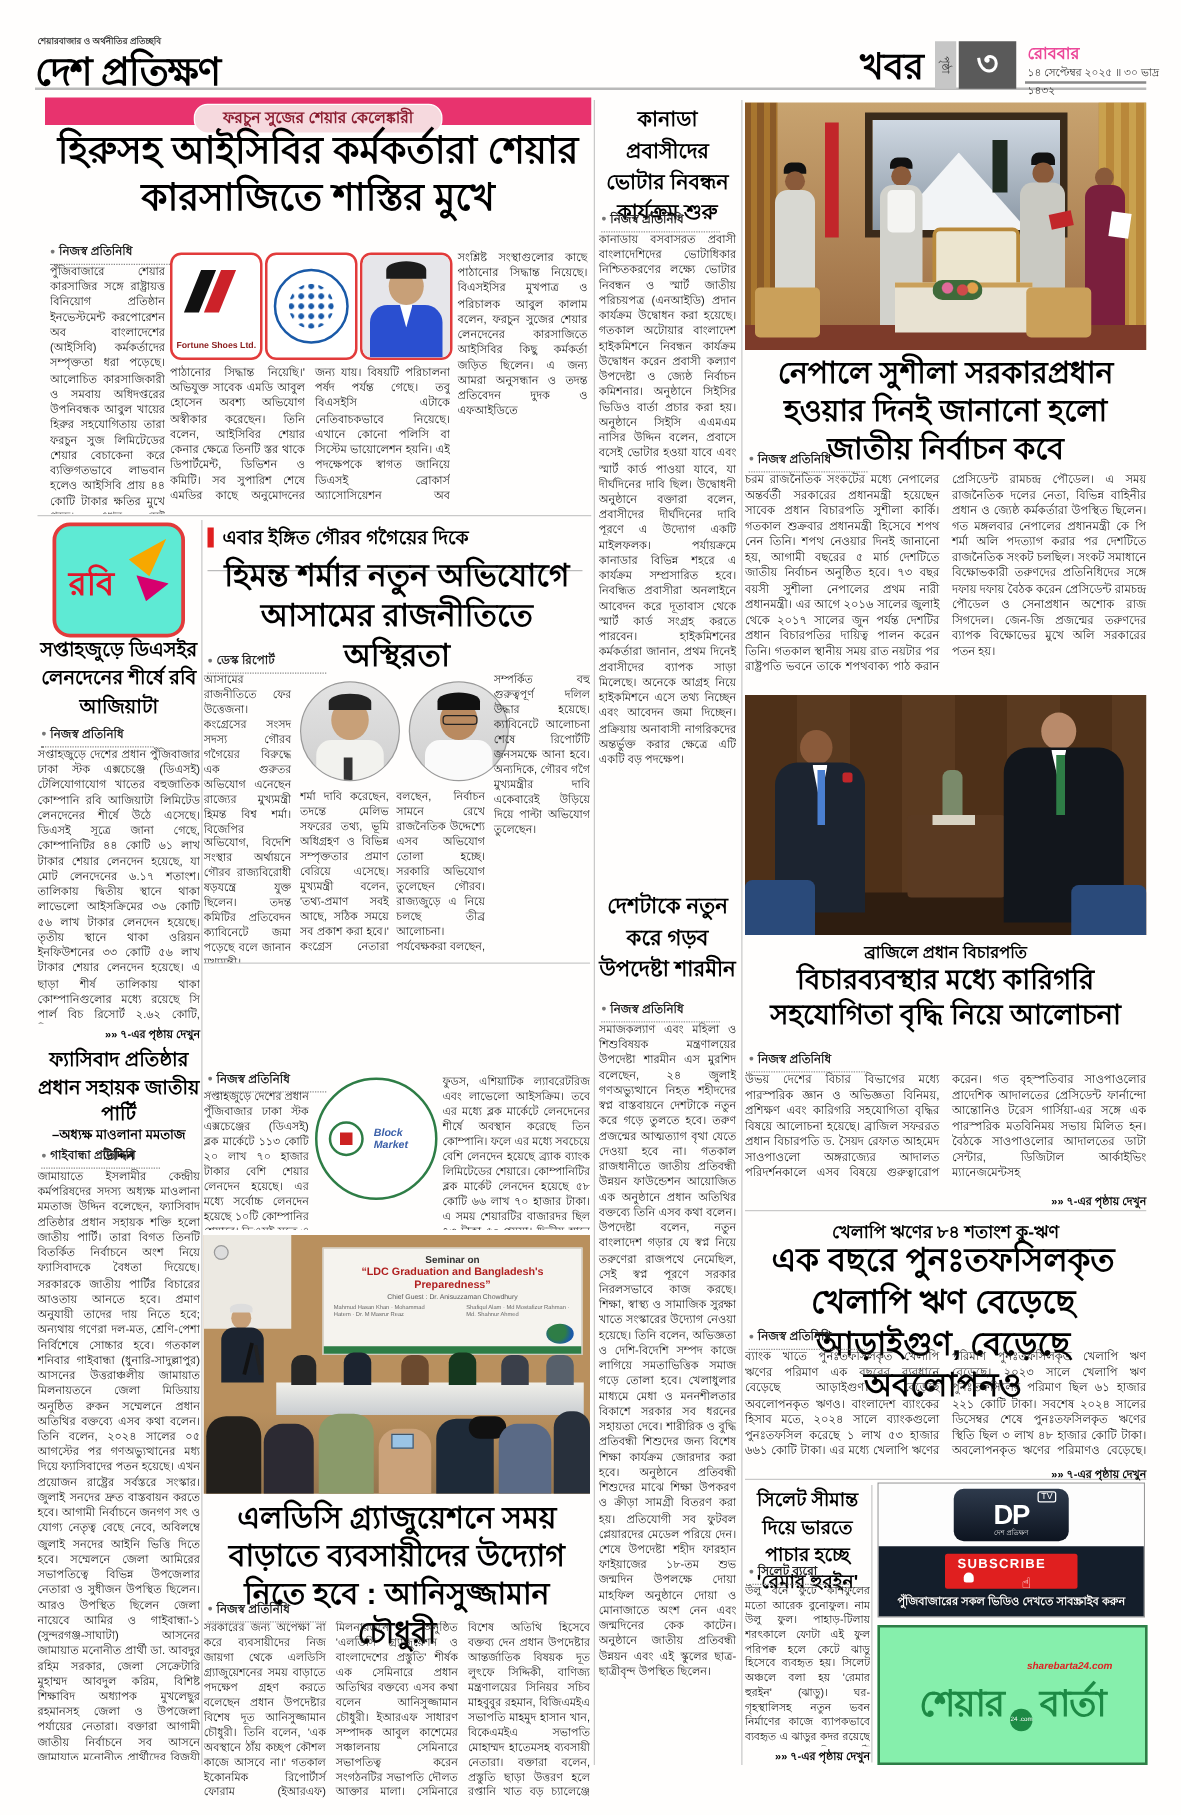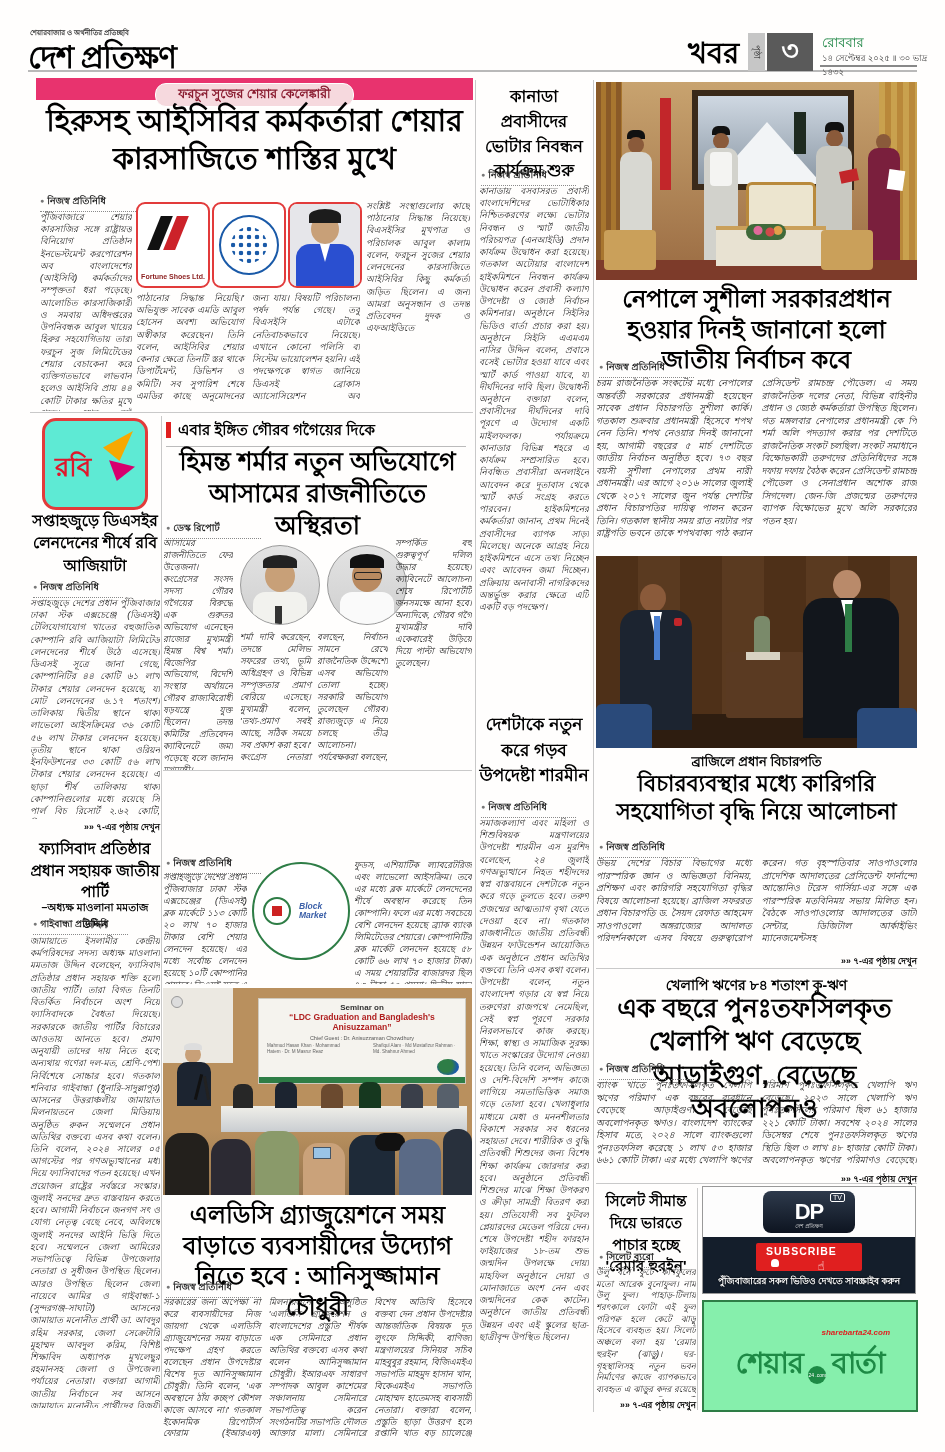--- a/index.html
+++ b/index.html
@@ -3,21 +3,21 @@
 <meta charset="utf-8">
 <style>
   html,body{margin:0;padding:0;background:#e8e8e8;}
   #page{position:relative;width:945px;height:1452px;background:#fffefd;margin:0 auto;
         font-family:"Liberation Sans","DejaVu Sans",sans-serif;color:#141414;overflow:hidden;}
   .abs{position:absolute;}
   .rule{background:#b9b9b9;}
   .hl{font-weight:800;color:#000;text-align:center;line-height:1.28;}
   .byline{font-size:9.5px;font-weight:bold;color:#222;border-bottom:1px dotted #8a8a8a;padding-bottom:2px;}
   .byline .dot{color:#777;font-size:7px;vertical-align:1px;margin-right:3px;}
-  .body-txt{font-size:9.3px;line-height:1.36;text-align:justify;color:#1c1c1c;overflow:hidden;font-style:italic;}
+  .body-txt{font-size:9.3px;line-height:1.36;text-align:justify;color:#1c1c1c;overflow:hidden;}
   .more{font-size:8.8px;font-weight:bold;text-align:right;color:#000;}
   .kicker-bar{background:#e8336e;display:flex;align-items:center;justify-content:center;}
   .kicker-pill{background:#f6d9de;border:1px solid #fff;border-radius:11px;padding:1px 22px;
                font-size:12.5px;font-weight:bold;color:#8a1c30;margin-top:12px;}
   .img-frame{border:2.5px solid #e23b3b;border-radius:9px;background:#fff;overflow:hidden;}
   .circle-photo{border-radius:50%;border:1px solid #9a9a9a;overflow:hidden;background:linear-gradient(#e3e3e3,#cfcfcf);}
   .photo{overflow:hidden;background:#888;}
   .head{border-radius:50%;background:#c8a078;position:absolute;}
   .figure-body{position:absolute;border-radius:10px 10px 0 0;}
   .colrule{background:#c9c9c9;width:1px;}
@@ -31,21 +31,21 @@
 
   <div class="abs" style="left:30px;top:27px;font-size:7px;font-weight:bold;color:#333;">শেয়ারবাজার ও অর্থনীতির প্রতিচ্ছবি</div>
   <div class="abs" style="left:28px;top:33px;font-size:31px;font-weight:900;color:#000;letter-spacing:-1px;">দেশ প্রতিক্ষণ</div>
   <div class="abs rule" style="left:28px;top:70px;width:889px;height:2px;"></div>
 
   <div class="abs" style="left:688px;top:30px;font-size:29px;font-weight:900;color:#000;">খবর</div>
   <div class="abs" style="left:748px;top:33px;width:17px;height:38px;background:#c6c6c6;display:flex;align-items:center;justify-content:center;">
     <span style="writing-mode:vertical-rl;font-size:8.5px;color:#222;">পৃষ্ঠা</span>
   </div>
   <div class="abs" style="left:767px;top:33px;width:46px;height:38px;background:#5a5a5a;color:#fff;display:flex;align-items:center;justify-content:center;font-size:27px;font-weight:900;">৩</div>
-  <div class="abs" style="left:822px;top:33px;font-size:13px;font-weight:400;color:#15803d;">রোববার</div>
+  <div class="abs" style="left:822px;top:33px;font-size:13px;font-weight:700;color:#ec4899;">রোববার</div>
   <div class="abs" style="left:822px;top:52px;font-size:8.5px;color:#333;">১৪ সেপ্টেম্বর ২০২৫ ॥ ৩০ ভাদ্র ১৪৩২</div>
   <div class="abs" style="left:820px;top:65px;width:97px;height:2px;background:#888;"></div>
 
   <div class="abs colrule" style="left:475px;top:80px;height:1332px;"></div>
   <div class="abs colrule" style="left:593px;top:80px;height:1332px;"></div>
   <div class="abs colrule" style="left:161px;top:416px;height:996px;"></div>
   <div class="abs hrule" style="left:30px;top:412px;width:443px;"></div>
   <div class="abs hrule" style="left:163px;top:770px;width:309px;"></div>
   <div class="abs hrule" style="left:596px;top:968px;width:321px;"></div>
   <div class="abs hrule" style="left:596px;top:1183px;width:321px;"></div>
@@ -95,21 +95,21 @@
   <div class="abs body-txt" style="left:30px;top:597px;width:130px;height:222px;font-size:9px;">সপ্তাহজুড়ে দেশের প্রধান পুঁজিবাজার ঢাকা স্টক এক্সচেঞ্জে (ডিএসই) টেলিযোগাযোগ খাতের বহুজাতিক কোম্পানি রবি আজিয়াটা লিমিটেড লেনদেনের শীর্ষে উঠে এসেছে। ডিএসই সূত্রে জানা গেছে, কোম্পানিটির ৪৪ কোটি ৬১ লাখ টাকার শেয়ার লেনদেন হয়েছে, যা মোট লেনদেনের ৬.১৭ শতাংশ। তালিকায় দ্বিতীয় স্থানে থাকা লাভেলো আইসক্রিমের ৩৬ কোটি ৫৬ লাখ টাকার লেনদেন হয়েছে। তৃতীয় স্থানে থাকা ওরিয়ন ইনফিউশনের ৩৩ কোটি ৫৬ লাখ টাকার শেয়ার লেনদেন হয়েছে। এ ছাড়া শীর্ষ তালিকায় থাকা কোম্পানিগুলোর মধ্যে রয়েছে সি পার্ল বিচ রিসোর্ট ২.৬২ কোটি, মিডল্যান্ড ব্যাংক, ব্র্যাক ব্যাংক, সোনালী আঁশ, খান ব্রাদার্স পিপি ওভেন ব্যাগ অন্যতম। সাপ্তাহিক লেনদেনে আরও ছিল গ্রামীণফোনের ২০ কোটি ১০ লাখ টাকা, ইস্টার্ন ব্যাংকের ১৮ কোটি ৪৪ লাখ টাকা, ইজেনারেশনের ১৬ কোটি ৮১ লাখ টাকা,</div>
   <div class="abs more" style="left:30px;top:820px;width:130px;">»» ৭-এর পৃষ্ঠায় দেখুন</div>
 
   <div class="abs hl" style="left:30px;top:838px;width:130px;font-size:15.5px;line-height:1.4;">ফ্যাসিবাদ প্রতিষ্ঠার প্রধান সহায়ক জাতীয় পার্টি</div>
   <div class="abs" style="left:30px;top:900px;width:130px;text-align:center;font-size:10.5px;font-weight:800;color:#000;">–অধ্যক্ষ মাওলানা মমতাজ উদ্দিন</div>
   <div class="abs byline" style="left:33px;top:917px;width:95px;">
     <span class="dot">●</span><span>গাইবান্ধা প্রতিনিধি</span>
   </div>
   <div class="abs body-txt" style="left:30px;top:935px;width:130px;height:473px;font-size:9px;">জামায়াতে ইসলামীর কেন্দ্রীয় কর্মপরিষদের সদস্য অধ্যক্ষ মাওলানা মমতাজ উদ্দিন বলেছেন, ফ্যাসিবাদ প্রতিষ্ঠার প্রধান সহায়ক শক্তি হলো জাতীয় পার্টি। তারা বিগত তিনটি বিতর্কিত নির্বাচনে অংশ নিয়ে ফ্যাসিবাদকে বৈধতা দিয়েছে। সরকারকে জাতীয় পার্টির বিচারের আওতায় আনতে হবে। প্রমাণ অনুযায়ী তাদের দায় নিতে হবে; অন্যথায় গণেরা দল-মত, শ্রেণি-পেশা নির্বিশেষে সোচ্চার হবে। গতকাল শনিবার গাইবান্ধা (ধুনারি-সাদুল্লাপুর) আসনের উত্তরাঞ্চলীয় জামায়াত মিলনায়তনে জেলা মিডিয়ায় অনুষ্ঠিত রুকন সম্মেলনে প্রধান অতিথির বক্তব্যে এসব কথা বলেন। তিনি বলেন, ২০২৪ সালের ০৫ আগস্টের পর গণঅভ্যুত্থানের মধ্য দিয়ে ফ্যাসিবাদের পতন হয়েছে। এখন প্রয়োজন রাষ্ট্রের সর্বস্তরে সংস্কার। জুলাই সনদের দ্রুত বাস্তবায়ন করতে হবে। আগামী নির্বাচনে জনগণ সৎ ও যোগ্য নেতৃত্ব বেছে নেবে, অবিলম্বে জুলাই সনদের আইনি ভিত্তি দিতে হবে। সম্মেলনে জেলা আমিরের সভাপতিত্বে বিভিন্ন উপজেলার নেতারা ও সুধীজন উপস্থিত ছিলেন। আরও উপস্থিত ছিলেন জেলা নায়েবে আমির ও গাইবান্ধা-১ (সুন্দরগঞ্জ-সাঘাটা) আসনের জামায়াত মনোনীত প্রার্থী ডা. আবদুর রহিম সরকার, জেলা সেক্রেটারি মুহাম্মদ আবদুল করিম, বিশিষ্ট শিক্ষাবিদ অধ্যাপক মুখলেছুর রহমানসহ জেলা ও উপজেলা পর্যায়ের নেতারা। বক্তারা আগামী জাতীয় নির্বাচনে সব আসনে জামায়াত মনোনীত প্রার্থীদের বিজয়ী করতে ঐক্যবদ্ধভাবে কাজ করার আহ্বান জানান। পরে দোয়া ও মোনাজাতের মধ্য দিয়ে সম্মেলন শেষ হয়।</div>
 
-  <div class="abs" style="left:166px;top:418px;width:300px;border-bottom:1px solid #bbb;padding-bottom:3px;">
+  <div class="abs" style="left:166px;top:418px;width:300px;border-bottom:1px solid #bbb;padding-bottom:13px;">
     <span style="display:inline-block;width:5px;height:16px;background:#e01f1f;vertical-align:-3px;margin-right:7px;"></span><span class="seg-kicker" style="font-size:15px;">এবার ইঙ্গিত গৌরব গগৈয়ের দিকে</span>
   </div>
   <div class="abs hl" style="left:163px;top:445px;width:309px;font-size:25px;">হিমন্ত শর্মার নতুন অভিযোগে আসামের রাজনীতিতে অস্থিরতা</div>
   <div class="abs byline" style="left:166px;top:521px;width:95px;">
     <span class="dot">●</span><span>ডেস্ক রিপোর্ট</span>
   </div>
   <div class="abs body-txt" style="left:163px;top:538px;width:70px;height:232px;font-size:8.8px;">আসামের রাজনীতিতে ফের উত্তেজনা। কংগ্রেসের সংসদ সদস্য গৌরব গগৈয়ের বিরুদ্ধে এক গুরুতর অভিযোগ এনেছেন রাজ্যের মুখ্যমন্ত্রী হিমন্ত বিশ্ব শর্মা। বিজেপির অভিযোগ, বিদেশি সংস্থার অর্থায়নে গৌরব রাজ্যবিরোধী ষড়যন্ত্রে যুক্ত ছিলেন। তদন্ত কমিটির প্রতিবেদন ক্যাবিনেটে জমা পড়েছে বলে জানান মুখ্যমন্ত্রী।</div>
   <div class="abs circle-photo" style="left:240px;top:545px;width:78px;height:78px;">
     <div style="position:relative;width:100%;height:100%;">
       <div class="head" style="left:24px;top:14px;width:30px;height:32px;"></div>
@@ -140,21 +140,21 @@
   </div>
   <div class="abs body-txt" style="left:163px;top:872px;width:84px;height:112px;font-size:8.8px;">সপ্তাহজুড়ে দেশের প্রধান পুঁজিবাজার ঢাকা স্টক এক্সচেঞ্জের (ডিএসই) ব্লক মার্কেটে ১১৩ কোটি ২০ লাখ ৭০ হাজার টাকার বেশি শেয়ার লেনদেন হয়েছে। এর মধ্যে সর্বোচ্চ লেনদেন হয়েছে ১০টি কোম্পানির শেয়ারে। ডিএসই সূত্রে এ তথ্য জানা গেছে। কোম্পানিগুলো হলো: ব্র্যাক ব্যাংক, খান ব্রাদার্স পিপি ওভেন ব্যাগ ইন্ডাস্ট্রিজ, ইউনিয়ন ইনফিউশন, পূবালী ব্যাংক পিএলসি, সানলাইফ</div>
   <div class="abs body-txt" style="left:354px;top:860px;width:118px;height:124px;font-size:8.8px;">ফুডস, এশিয়াটিক ল্যাবরেটরিজ এবং লাভেলো আইসক্রিম। তবে এর মধ্যে ব্লক মার্কেটে লেনদেনের শীর্ষে অবস্থান করেছে তিন কোম্পানি। ফলে এর মধ্যে সবচেয়ে বেশি লেনদেন হয়েছে ব্র্যাক ব্যাংক লিমিটেডের শেয়ারে। কোম্পানিটির ব্লক মার্কেট লেনদেন হয়েছে ৫৮ কোটি ৬৬ লাখ ৭০ হাজার টাকা। এ সময় শেয়ারটির বাজারদর ছিল ৭৩ টাকা ৫০ পয়সা। দ্বিতীয় স্থানে রয়েছে খান ব্রাদার্স পিপি ব্যাগ ইন্ডাস্ট্রিজ। কোম্পানিটির লেনদেন</div>
 
   <div class="abs photo" style="left:163px;top:988px;width:309px;height:207px;background:#b9905e;">
     <div style="position:absolute;left:0;top:0;width:70px;height:75px;background:#ece9e2;"></div>
     <div style="position:absolute;left:8px;top:8px;width:10px;height:10px;border-radius:50%;background:#ddd;border:1px solid #999;"></div>
 
     <div style="position:absolute;left:95px;top:10px;width:206px;height:84px;background:#f5f3ee;border:1px solid #cfcabf;">
       <div style="text-align:center;font-size:8px;font-weight:bold;color:#333;margin-top:4px;">Seminar on</div>
-      <div style="text-align:center;font-size:8.6px;font-weight:bold;color:#b01f1f;line-height:1.2;padding:0 6px;">“LDC Graduation and Bangladesh's Anisuzzaman”</div>
+      <div style="text-align:center;font-size:8.6px;font-weight:bold;color:#b01f1f;line-height:1.2;padding:0 6px;">“LDC Graduation and Bangladesh's Preparedness”</div>
       <div style="text-align:center;font-size:5.5px;color:#555;margin-top:2px;">Chief Guest : Dr. Anisuzzaman Chowdhury</div>
       <div style="display:flex;justify-content:space-between;padding:2px 8px 0 8px;">
         <span style="font-size:4.6px;color:#666;width:84px;line-height:1.3;">Mahmud Hasan Khan · Mohammad Hatem · Dr. M Masrur Reaz</span>
         <span style="font-size:4.6px;color:#666;width:84px;line-height:1.3;">Shafiqul Alam · Md Mostafizur Rahman · Md. Shahnur Ahmed</span>
       </div>
       <div style="position:absolute;right:6px;bottom:8px;width:22px;height:16px;border-radius:50%;background:radial-gradient(circle at 40% 40%,#2e7d46 40%,#1a5aa8 70%);"></div>
       <div style="position:absolute;left:0;bottom:0;width:100%;height:6px;background:#2e7d46;"></div>
     </div>
 
     <div style="position:absolute;left:14px;top:58px;width:34px;height:60px;">

